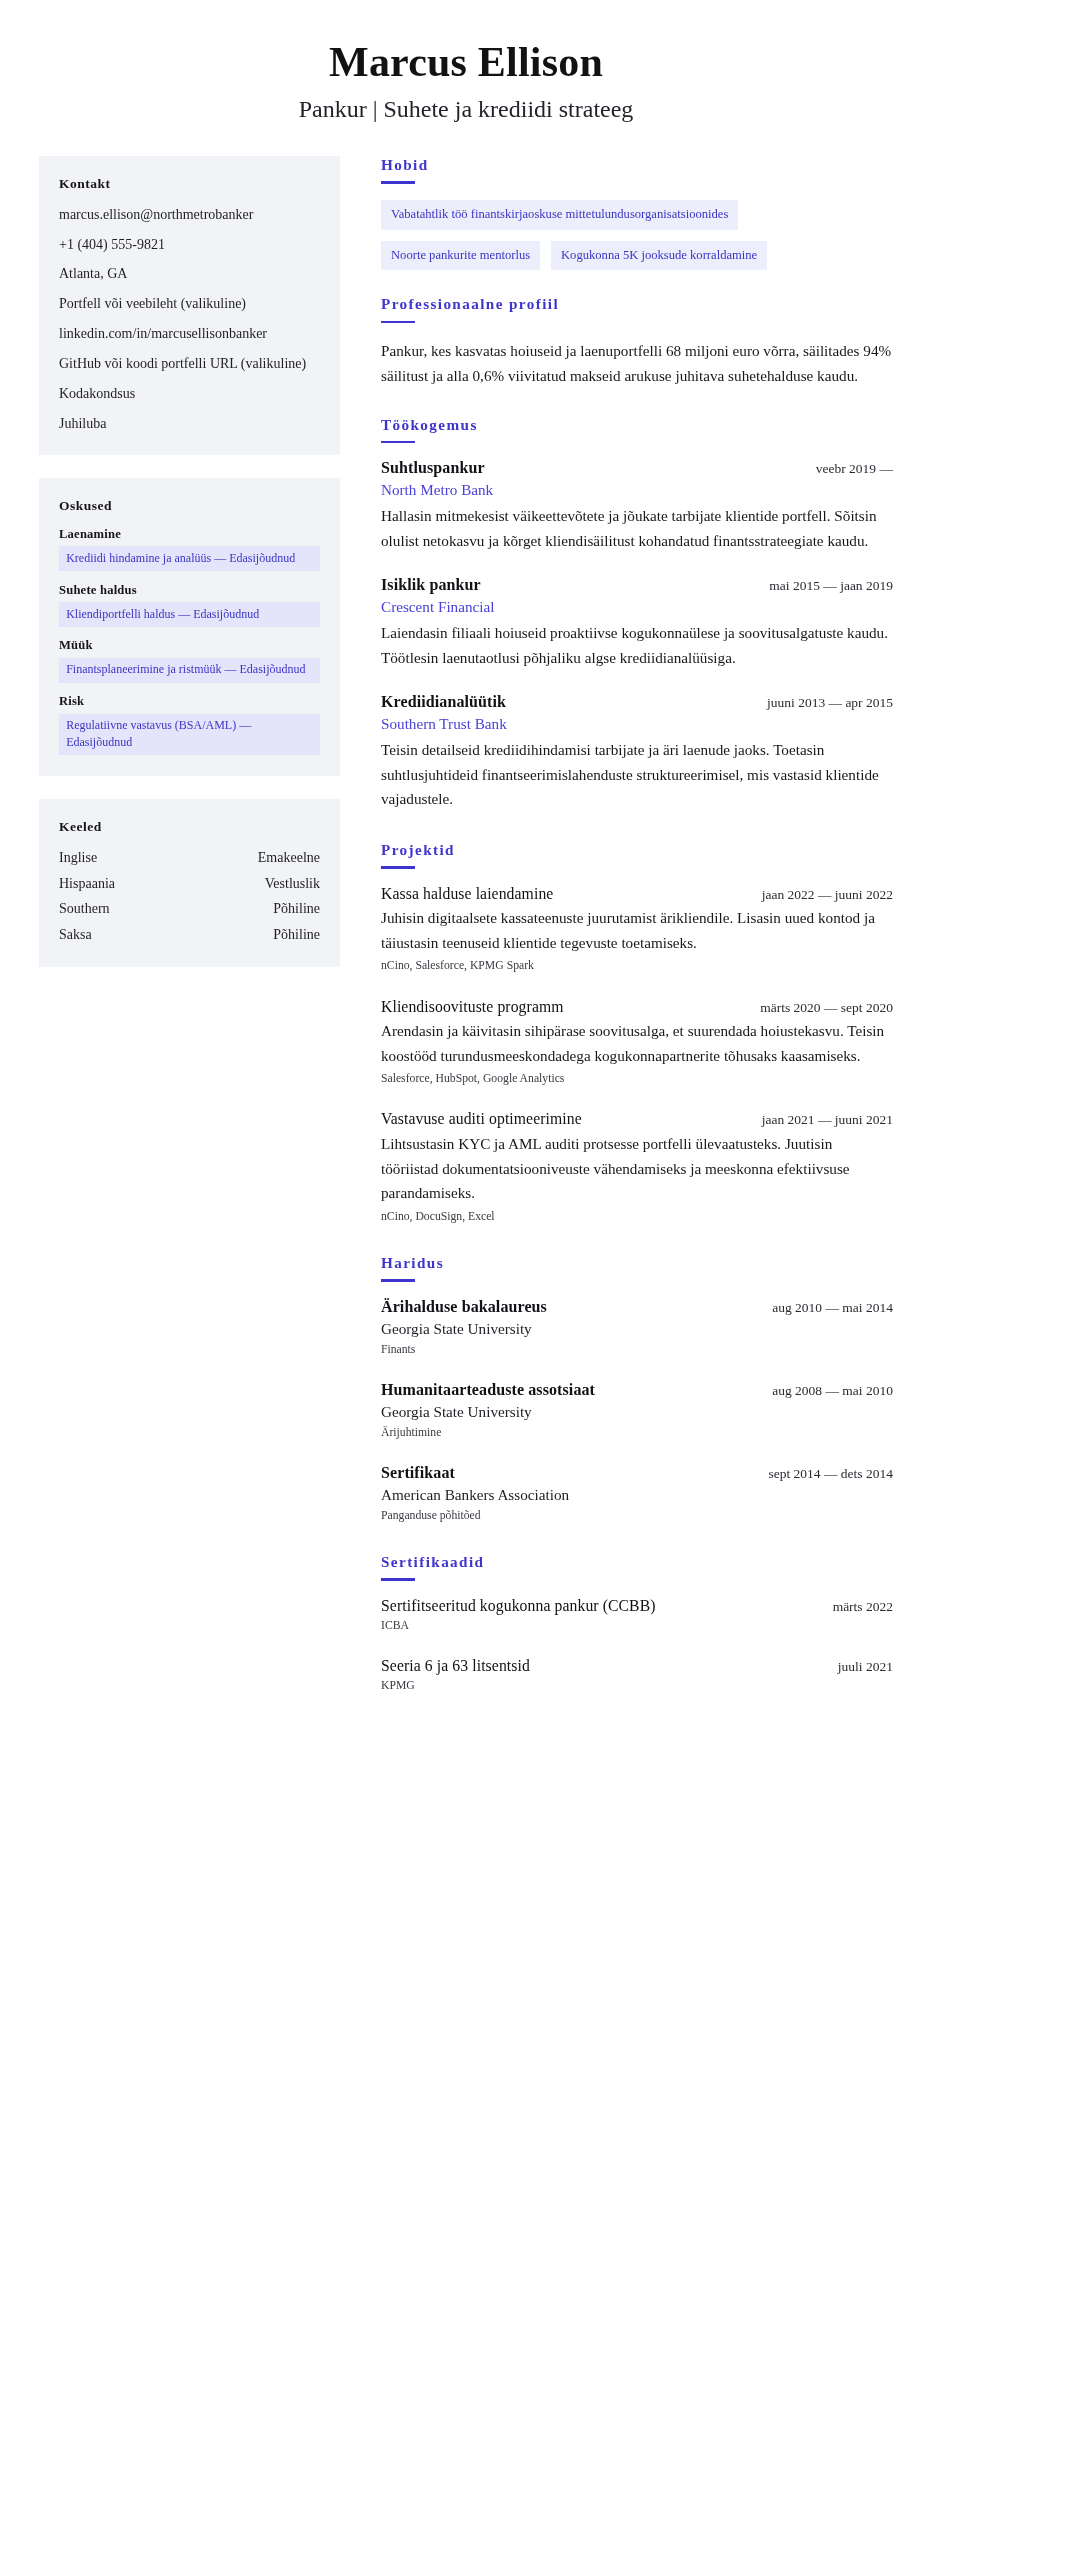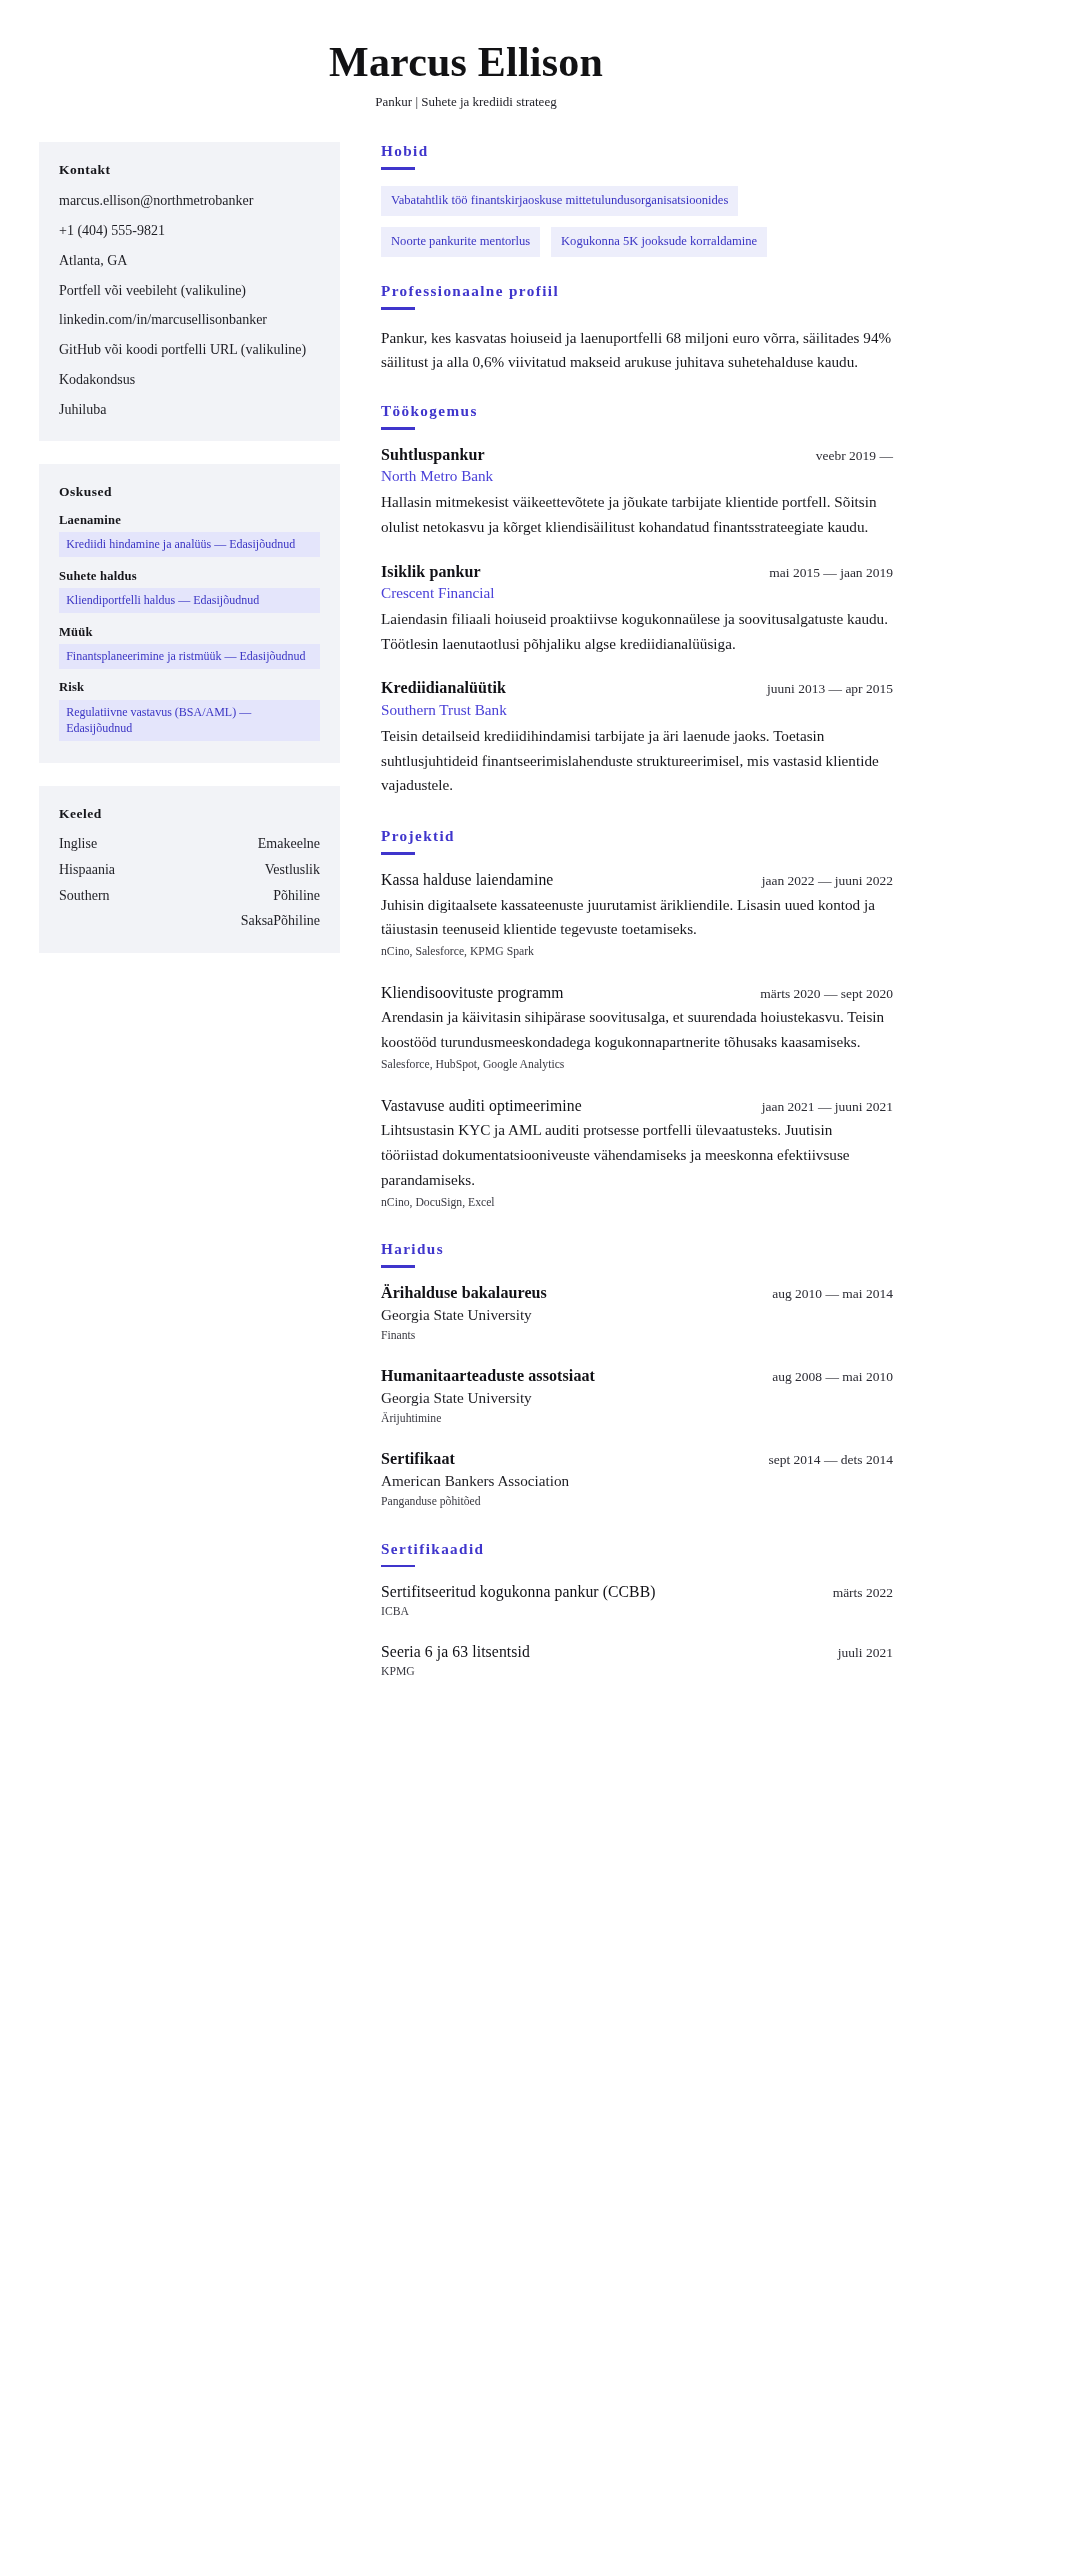--- a/index.html
+++ b/index.html
@@ -16,21 +16,21 @@
   
   .header { padding-top: 39px; text-align: center; }
   .name {
     font-size: 42px;
     font-weight: bold;
     letter-spacing: 0.2px;
     line-height: 1.12;
     color: #121214;
   }
   .headline {
-    font-size: 13px;
+    font-size: 24px;
     font-weight: normal;
     color: #23232a;
     margin-top: 8px;
     line-height: 1.25;
   }
 
   
   .body-grid {
     display: flex;
     align-items: flex-start;
@@ -82,21 +82,21 @@
   }
 
   .lang-row {
     display: flex;
     justify-content: space-between;
     font-size: 14px;
     line-height: 1.45;
     color: #1e1e24;
     margin-bottom: 5.4px;
   }
-  .lang-row:last-child { margin-bottom: 0; justify-content: flex-end; }
+  .lang-row:last-child { margin-bottom: 0; }
 
   
   .section { margin-bottom: 9px; }
   .section-head {
     color: #3f35cc;
     font-size: 15.2px;
     font-weight: bold;
     letter-spacing: 1.4px;
     margin-bottom: 7.2px;
   }

